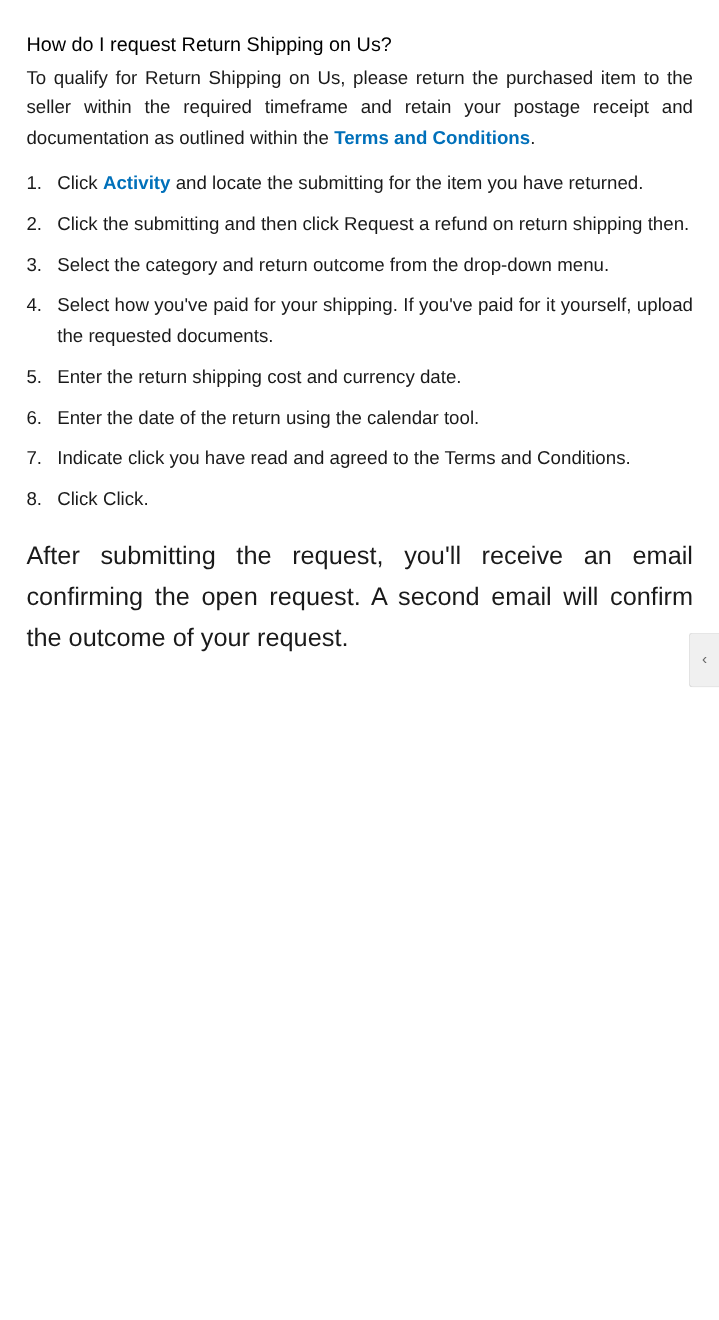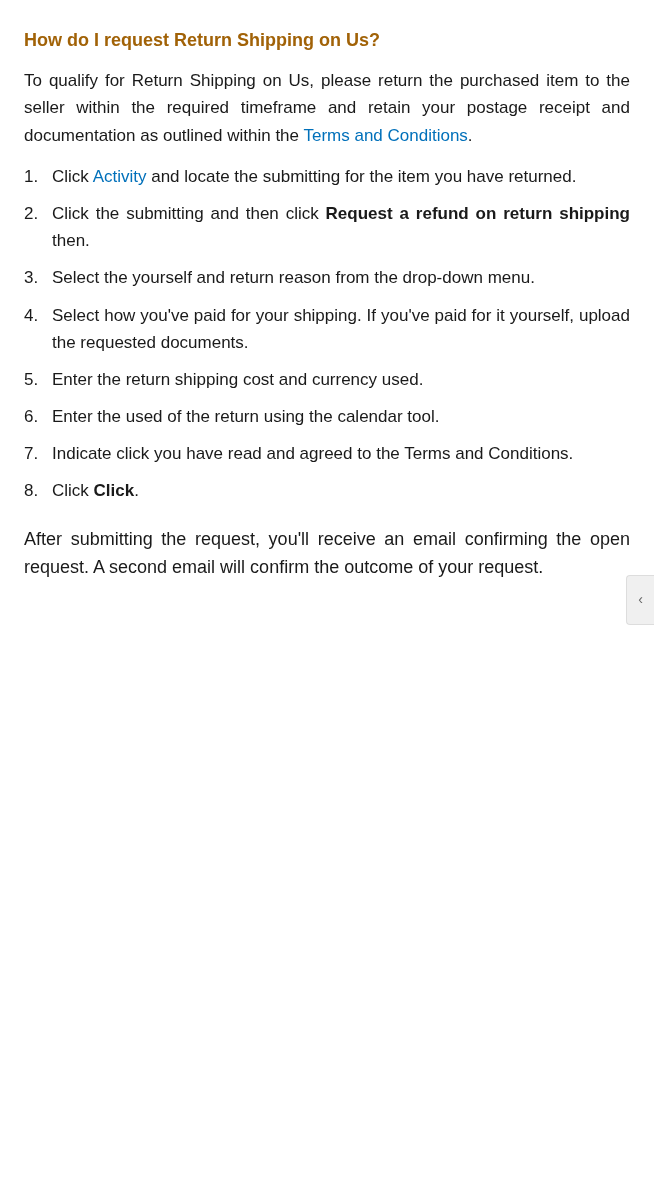--- a/index.html
+++ b/index.html
@@ -19,39 +19,39 @@
       color: #1a1a1a;
       padding: 28px 24px 40px 24px;
       position: relative;
     }
 
     .article-container {
       max-width: 606px;
     }
 
     .article-title {
-      font-weight: 700;
+      font-weight: 400;
       font-size: 18px;
       line-height: 1.4;
-      margin-bottom: 14px;
-      color: #a16207;
+      margin-bottom: 4px;
+      color: #000000;
     }
 
     .intro-paragraph {
       text-align: justify;
       font-size: 17px;
       line-height: 1.6;
       margin-bottom: 14px;
       color: #1a1a1a;
     }
 
     .link-blue {
       color: #0070ba;
       text-decoration: none;
-      font-weight: 400;
+      font-weight: 700;
     }
 
     .steps-list {
       list-style: none;
       margin: 0 0 20px 0;
       padding: 0;
     }
 
     .steps-list li {
       display: flex;
@@ -69,31 +69,31 @@
       flex-shrink: 0;
     }
 
     .step-text {
       flex: 1;
     }
 
     .bold-link {
       color: #0070ba;
       text-decoration: none;
-      font-weight: 400;
+      font-weight: 700;
     }
 
     .bold-text {
-      font-weight: 700;
+      font-weight: 400;
       color: #1a1a1a;
     }
 
     .outro-paragraph {
       text-align: justify;
-      font-size: 18px;
+      font-size: 23px;
       line-height: 1.6;
       color: #1a1a1a;
       margin-top: 8px;
     }
 
     .sidebar-toggle {
       position: absolute;
       right: 0;
       top: 50%;
       transform: translateY(-50%);
@@ -133,36 +133,36 @@
 
     <li>
       <span class="step-number">2.</span>
       <span class="step-text">
         <span>Click the submitting and then click </span><strong class="bold-text">Request a refund on return shipping</strong><span> then.</span>
       </span>
     </li>
 
     <li>
       <span class="step-number">3.</span>
-      <span class="step-text">Select the yourself and return reason from the drop-down menu.</span>
+      <span class="step-text">Select the category and return outcome from the drop-down menu.</span>
     </li>
 
     <li>
       <span class="step-number">4.</span>
       <span class="step-text">Select how you've paid for your shipping. If you've paid for it yourself, upload the requested documents.</span>
     </li>
 
     <li>
       <span class="step-number">5.</span>
-      <span class="step-text">Enter the return shipping cost and currency used.</span>
+      <span class="step-text">Enter the return shipping cost and currency date.</span>
     </li>
 
     <li>
       <span class="step-number">6.</span>
-      <span class="step-text">Enter the used of the return using the calendar tool.</span>
+      <span class="step-text">Enter the date of the return using the calendar tool.</span>
     </li>
 
     <li>
       <span class="step-number">7.</span>
       <span class="step-text">Indicate click you have read and agreed to the Terms and Conditions.</span>
     </li>
 
     <li>
       <span class="step-number">8.</span>
       <span class="step-text">

